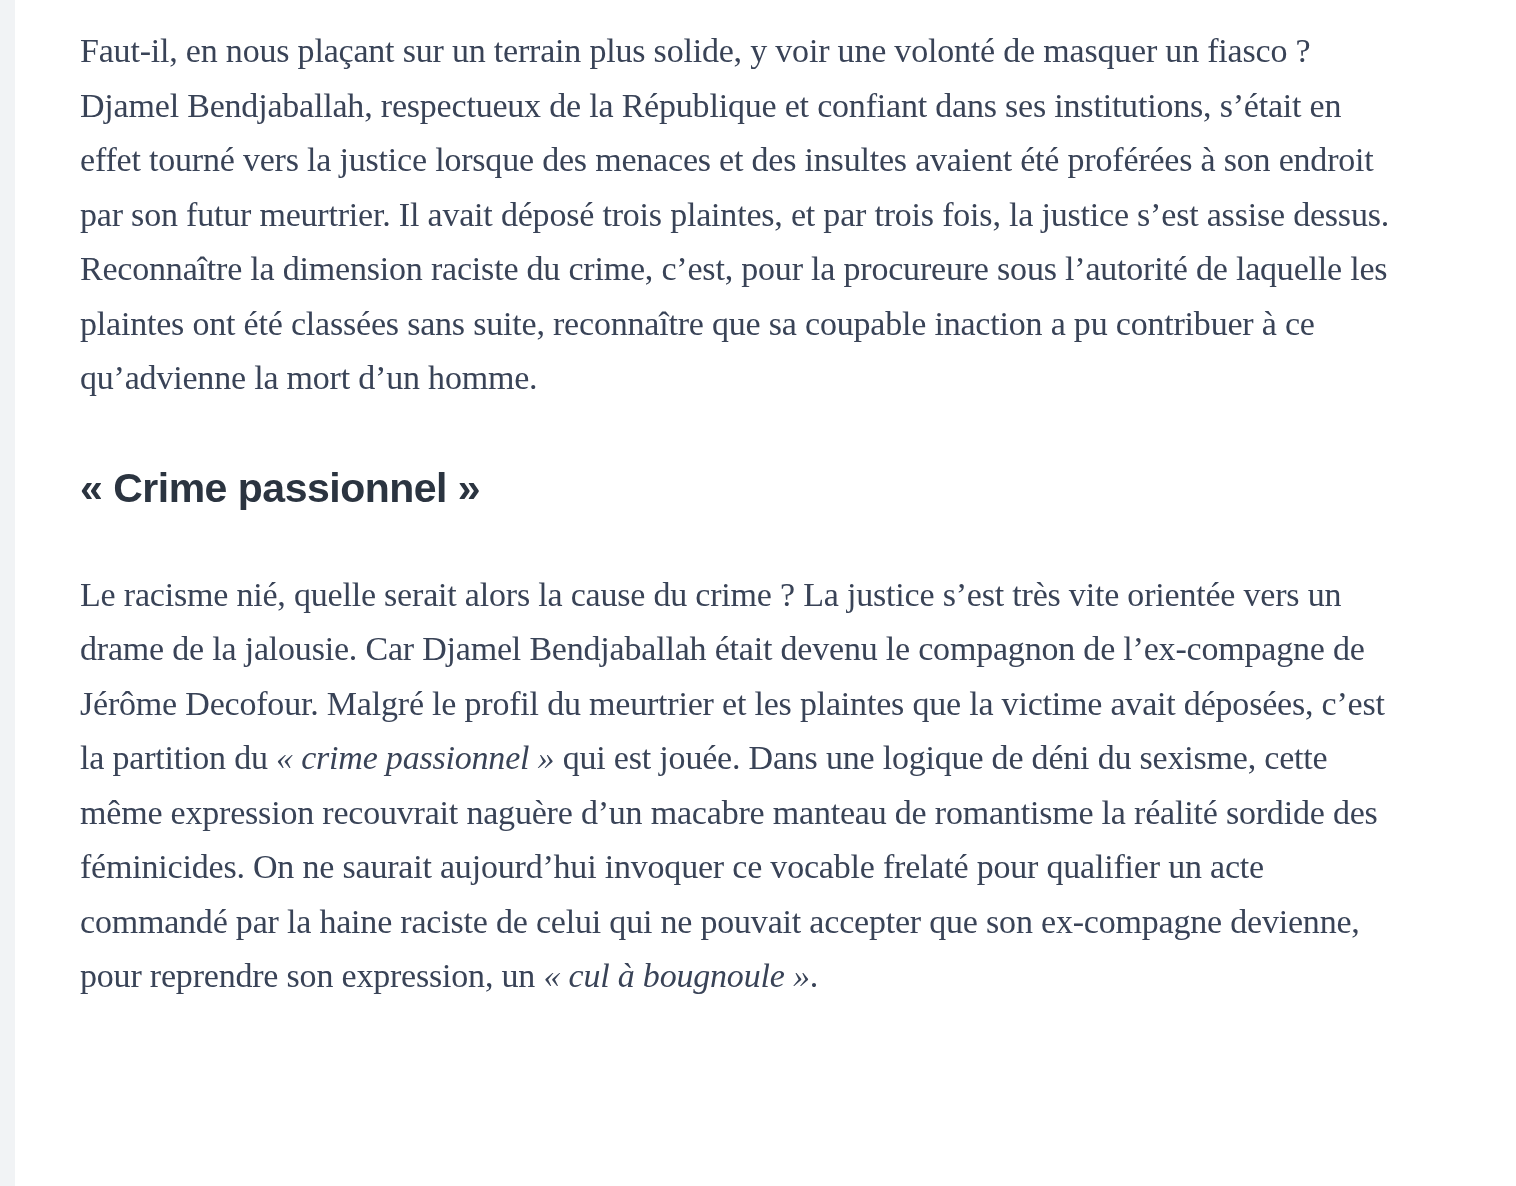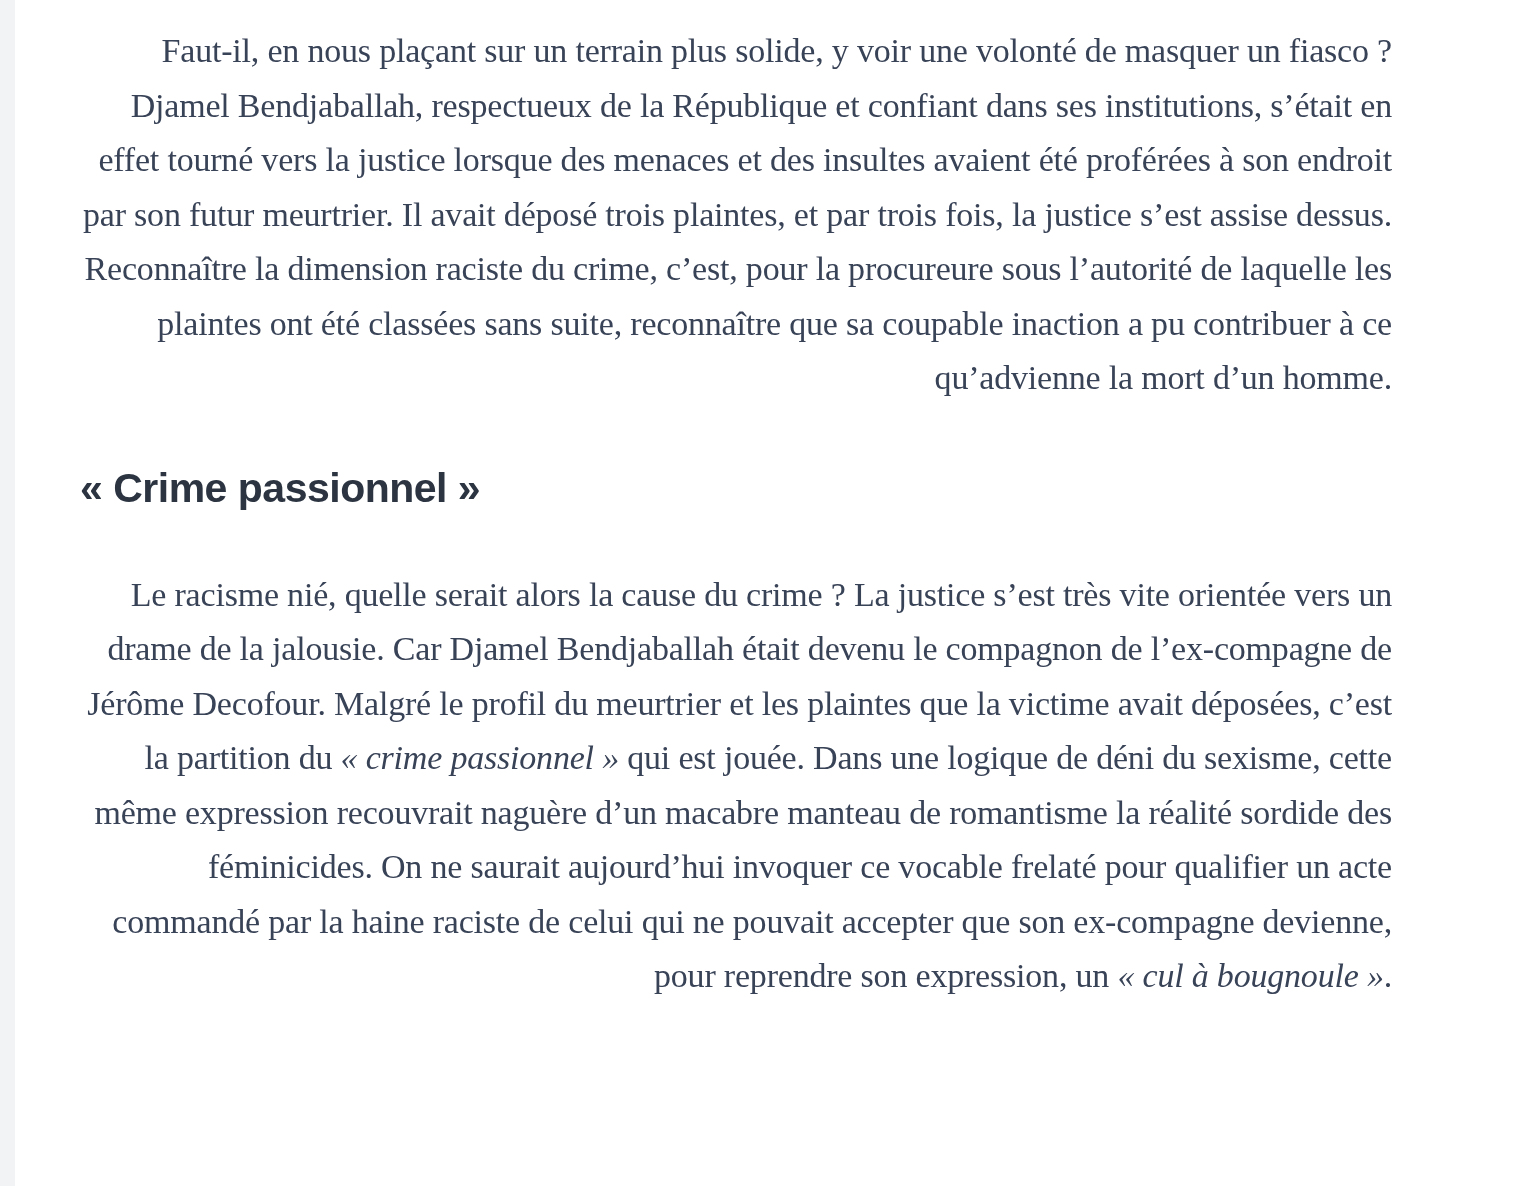--- a/index.html
+++ b/index.html
@@ -28,21 +28,21 @@
     top: 0;
     width: 1312px;
     padding-top: 24px;
   }
   .body-text {
     margin: 0;
     font-family: "Liberation Serif", "DejaVu Serif", serif;
     font-size: 34px;
     line-height: 54.5px;
     letter-spacing: -0.2px;
-    text-align: right;
+    text-align: left;
   }
   .body-text em {
     font-style: italic;
   }
   .section-heading {
     margin: 58px 0 56px 0;
     font-family: "Liberation Sans", "DejaVu Sans", sans-serif;
     font-weight: 700;
     font-size: 41px;
     line-height: 48px;

